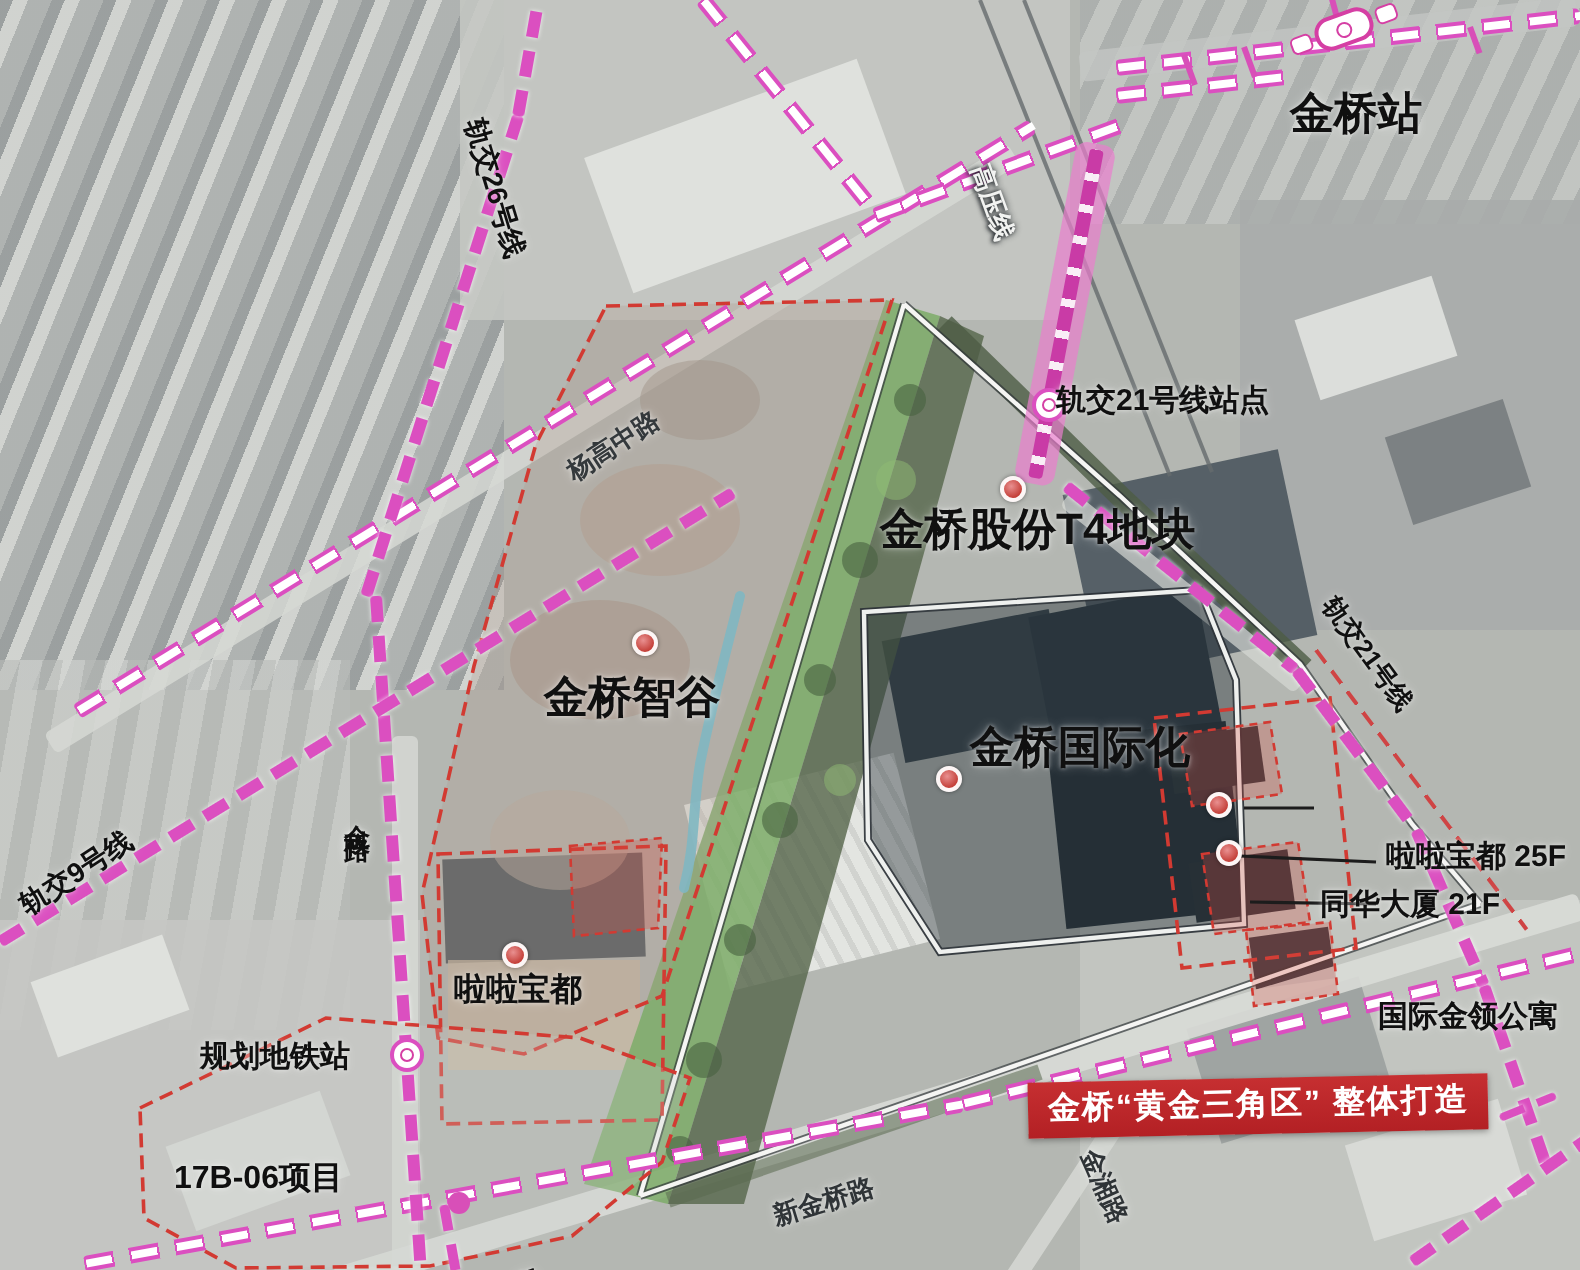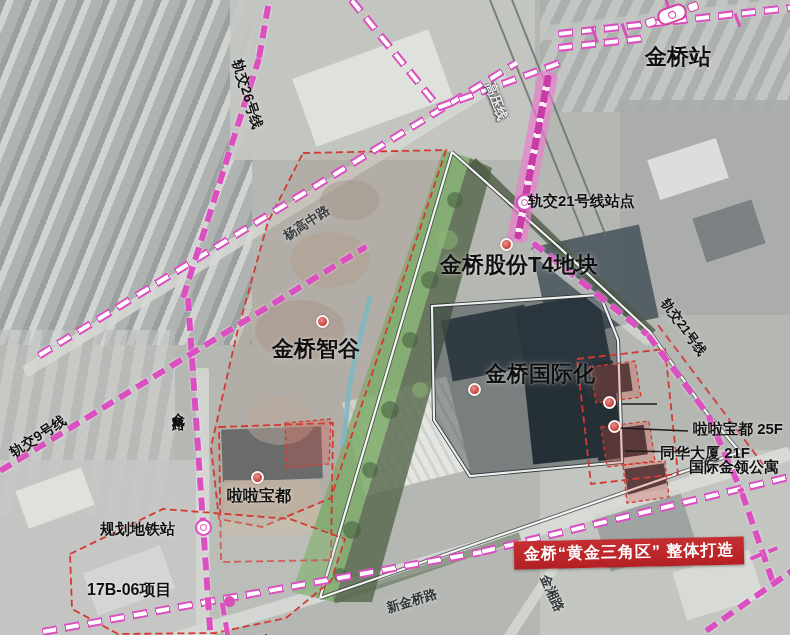--- a/index.html
+++ b/index.html
@@ -115,21 +115,21 @@
   #lbl-hv{left:476px;top:94px;transform:rotate(70deg);color:#f2f3f1;
     text-shadow:0 0 3px rgba(20,25,30,.9),0 1px 2px rgba(20,25,30,.8);}
   #lbl-line21stop{left:528px;top:192px;}
   #lbl-t4{left:428px;top:252px;margin-left:12px;}
   #lbl-zhigu{left:272px;top:336px;width:116px;text-align:left;}
   #lbl-comm{left:484px;top:361px;width:112px;text-align:center;}
   #lbl-line21{left:650px;top:320px;transform:rotate(54deg);}
   #lbl-hotel{left:661px;top:396px;}
   #lbl-fz{left:693px;top:420px;}
   #lbl-th{left:660px;top:444px;}
-  #lbl-gongyu{left:689px;top:458px;}
+  #lbl-gongyu{left:689px;top:500px;}
   #lbl-line9{left:6px;top:428px;transform:rotate(-33deg);}
   #lbl-jinke{left:170px;top:402px;writing-mode:vertical-rl;letter-spacing:3px;}
   #lbl-lala{left:227px;top:487px;}
   #lbl-planned{left:100px;top:520px;text-align:right;}
   #lbl-17b06{left:87px;top:581px;text-align:center;}
   #lbl-yanggao{left:281px;top:216px;transform:rotate(-33deg);color:#34393c;font-weight:600;}
   #lbl-xjq{left:386px;top:594px;transform:rotate(-17deg);color:#2f3437;}
   #lbl-jinxiang{left:532px;top:586px;transform:rotate(66deg);color:#2f3437;}
   #lbl-ext{left:168px;top:648px;transform:rotate(-19deg);}
   

